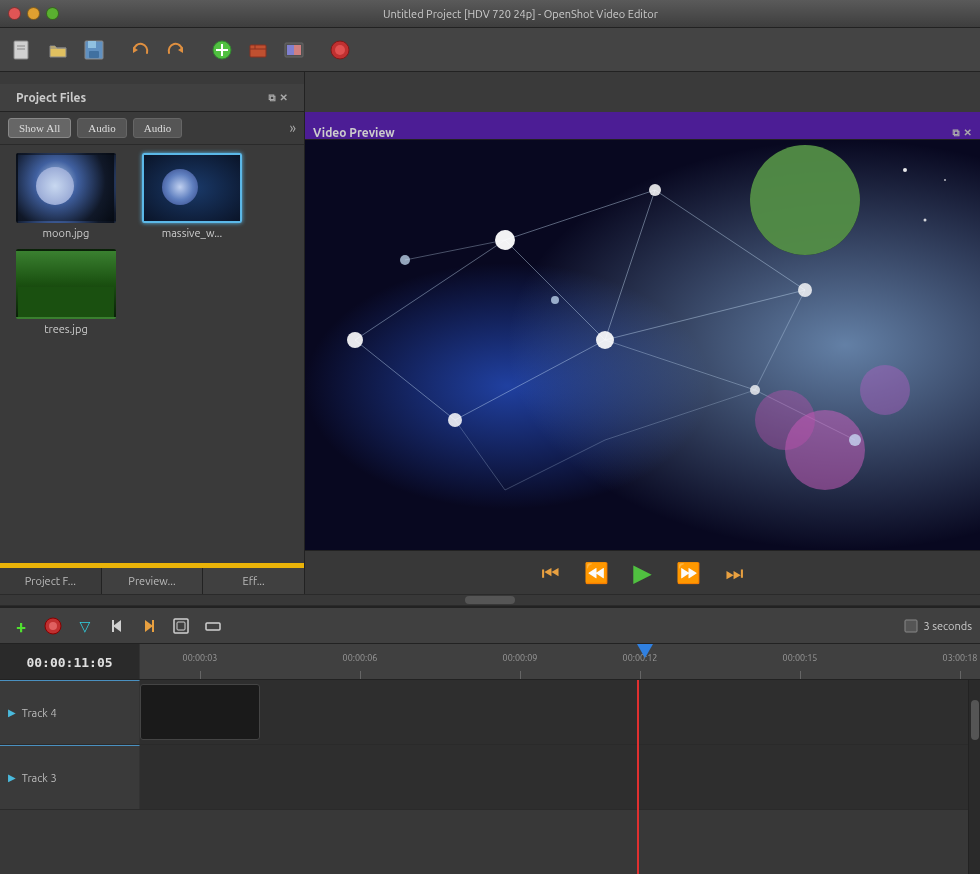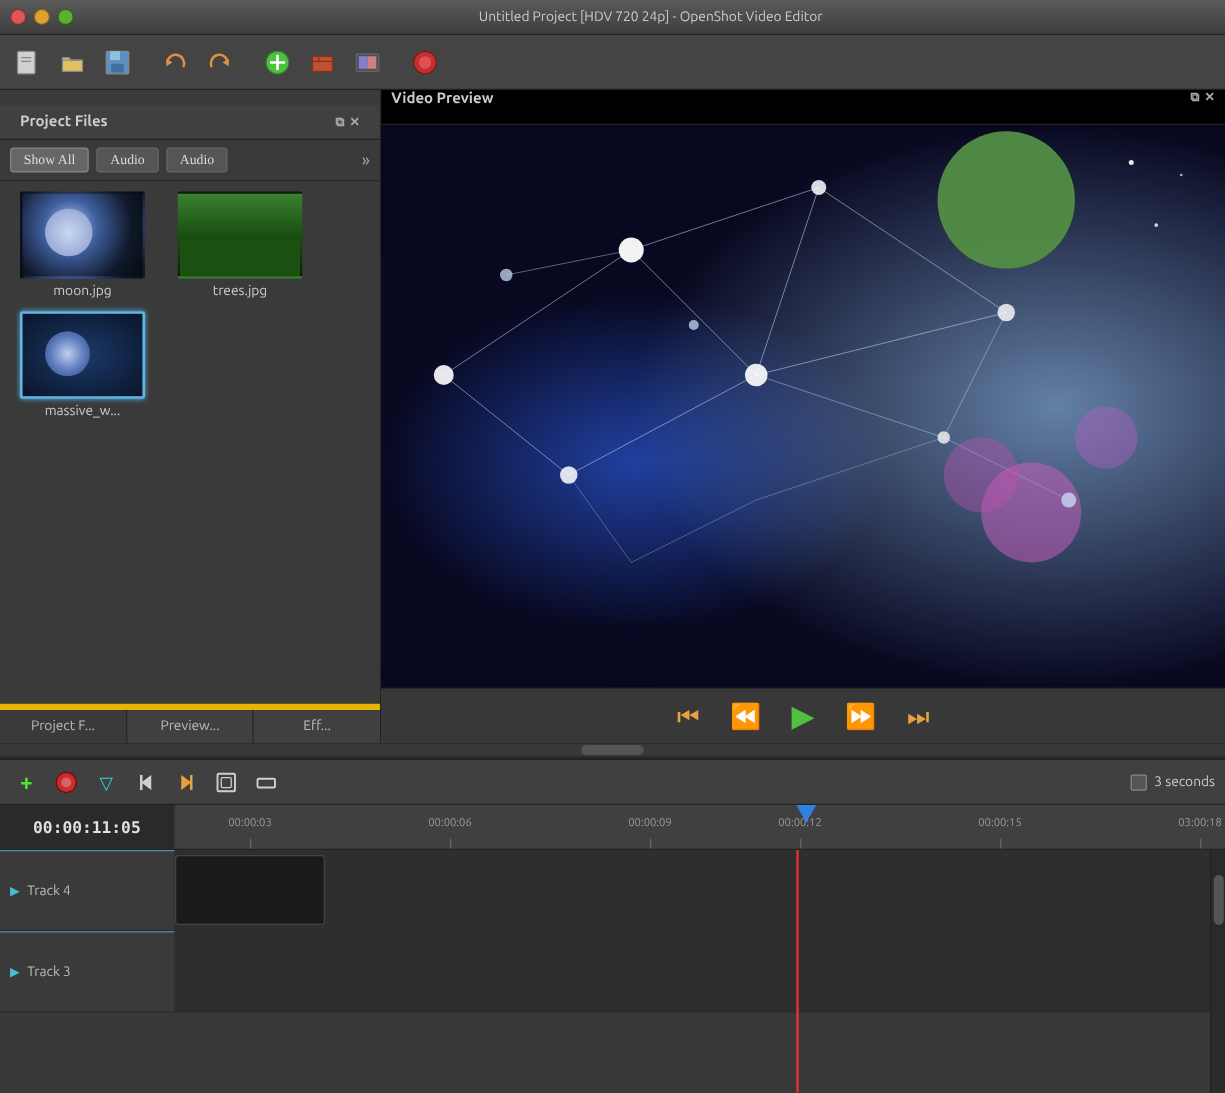--- a/index.html
+++ b/index.html
@@ -214,28 +214,29 @@
 
     
     #right-panel {
       flex: 1;
       background: #3a3a3a;
       display: flex;
       flex-direction: column;
     }
     #preview-header {
       height: 28px;
-      background: #000000;
-      display: flex;
-      align-items: flex-start;
+      background: #4c1d95;
+      display: flex;
+      align-items: flex-end;
       padding: 0 8px;
       border-bottom: 1px solid #222;
       font-size: 12px;
       font-weight: bold;
       color: #ccc;
+      margin-top: 40px;
     }
     #preview-header-icons {
       margin-left: auto;
       display: flex;
       gap: 4px;
       font-size: 10px;
       color: #aaa;
     }
     #video-area {
       flex: 1;
@@ -521,27 +522,27 @@
       <span style="margin-left:auto; color:#aaa; font-size:14px; cursor:pointer;">»</span>
     </div>
     <div id="files-area">
 
       <div class="file-item">
         <div class="file-thumb thumb-moon"></div>
         <div class="file-label">moon.jpg</div>
       </div>
 
       <div class="file-item">
+        <div class="file-thumb thumb-massive selected"></div>
+        <div class="file-label">massive_w...</div>
+      </div>
+
+      <div class="file-item">
         <div class="file-thumb thumb-trees"></div>
         <div class="file-label">trees.jpg</div>
-      </div>
-
-      <div class="file-item">
-        <div class="file-thumb thumb-massive selected"></div>
-        <div class="file-label">massive_w...</div>
       </div>
     </div>
     <div id="panel-tabs">
       <div class="panel-tab active">Project F...</div>
       <div class="panel-tab">Preview...</div>
       <div class="panel-tab">Eff...</div>
     </div>
   </div>
 
   <div id="right-panel">

